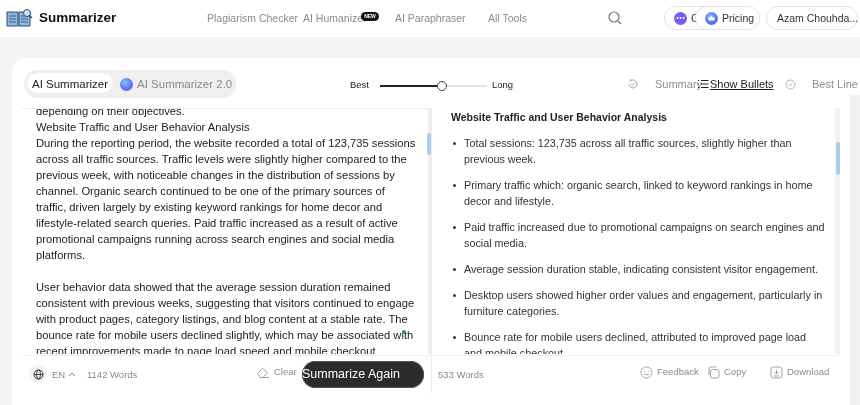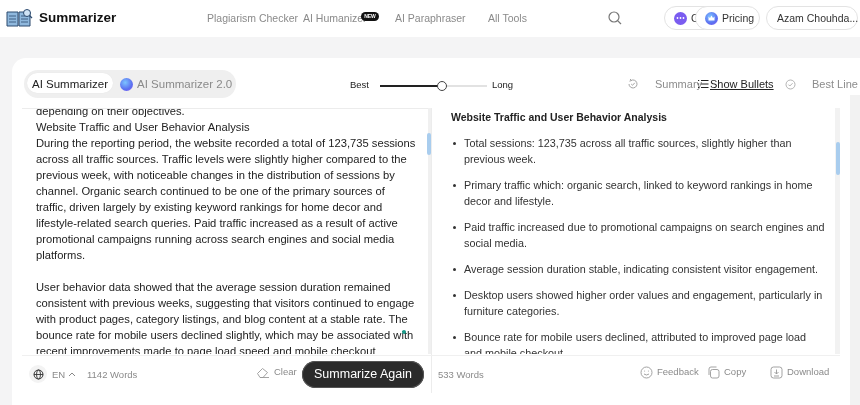--- a/index.html
+++ b/index.html
@@ -61,21 +61,21 @@
   .divider-v { position: absolute; left: 431px; top: 108px; width: 1px; height: 285px; background: #ececec; }
 
   
   .footer-line { position: absolute; left: 22px; top: 355px; width: 818px; height: 1px; background: #f0f0f0; }
   .lang-btn { position: absolute; left: 29px; top: 365px; width: 18px; height: 18px; border-radius: 50%; background: #f3f3f3;
               display: flex; align-items: center; justify-content: center; }
   .foot-text { position: absolute; top: 369px; font-size: 9.5px; color: #8a8a8a; white-space: nowrap; }
   .foot-btn { position: absolute; top: 366px; font-size: 9.5px; color: #8a8a8a; display: flex; white-space: nowrap; }
   .foot-btn svg { margin-right: 4px; }
   .primary-btn { position: absolute; left: 302px; top: 361px; width: 122px; height: 27px; border-radius: 14px;
-                 background: #2b2b2b; color: #fff; font-size: 12.5px; line-height: 27px; text-align: center;
+                 background: #2b2b2b; color: #fff; font-size: 12.5px; line-height: 27px; 
                  box-shadow: 0 0 0 1px #555 inset; }
   .cursor-dot { position: absolute; left: 402px; top: 330px; width: 4px; height: 4px; border-radius: 50%; background: #1a9b8a; }
 </style>
 </head>
 <body>
 
 <div class="header">
   <svg class="logo" viewBox="0 0 28 20">
     <path d="M2 4 L13 4 L13 18 L2 18 Z" fill="#8fb8dd" stroke="#2c4a6e" stroke-width="1"></path>
     <path d="M14 4 L25 4 L25 18 L14 18 Z" fill="#8fb8dd" stroke="#2c4a6e" stroke-width="1"></path>

